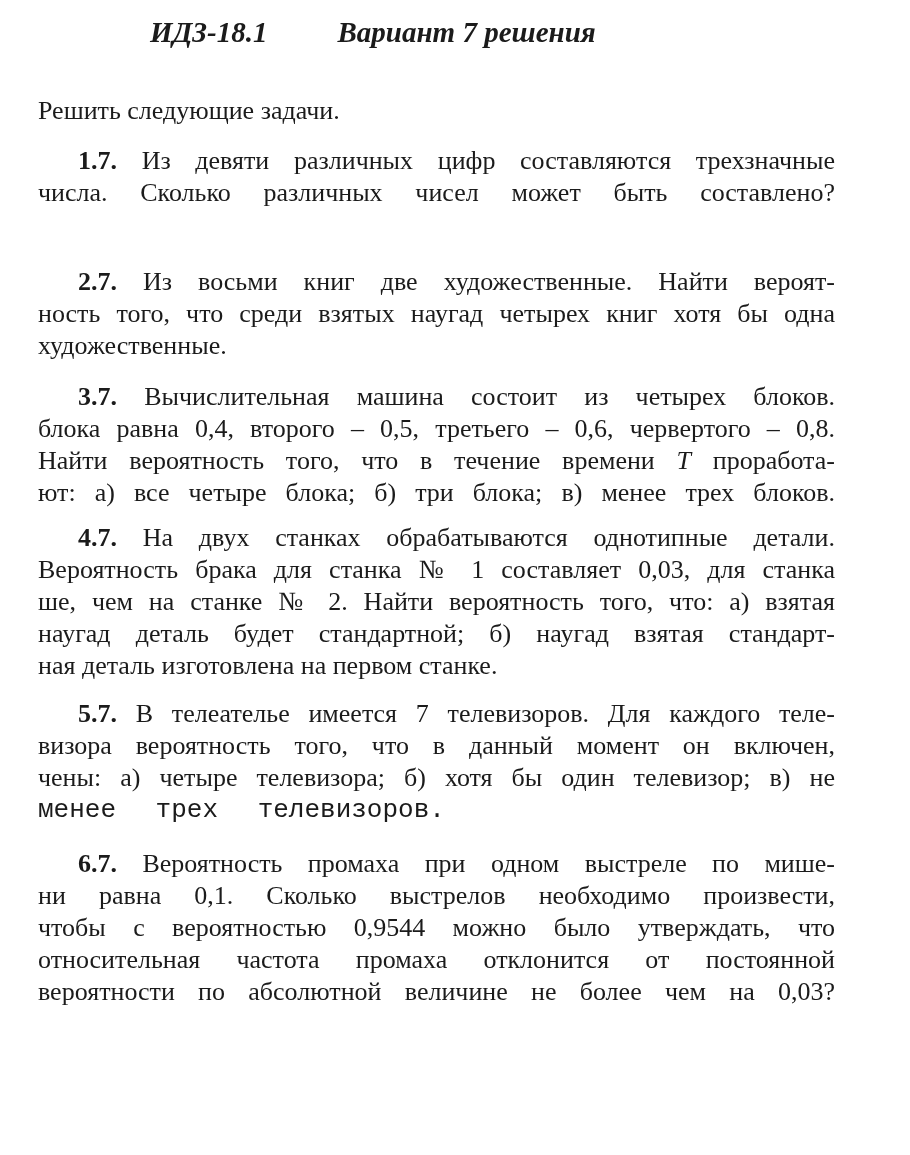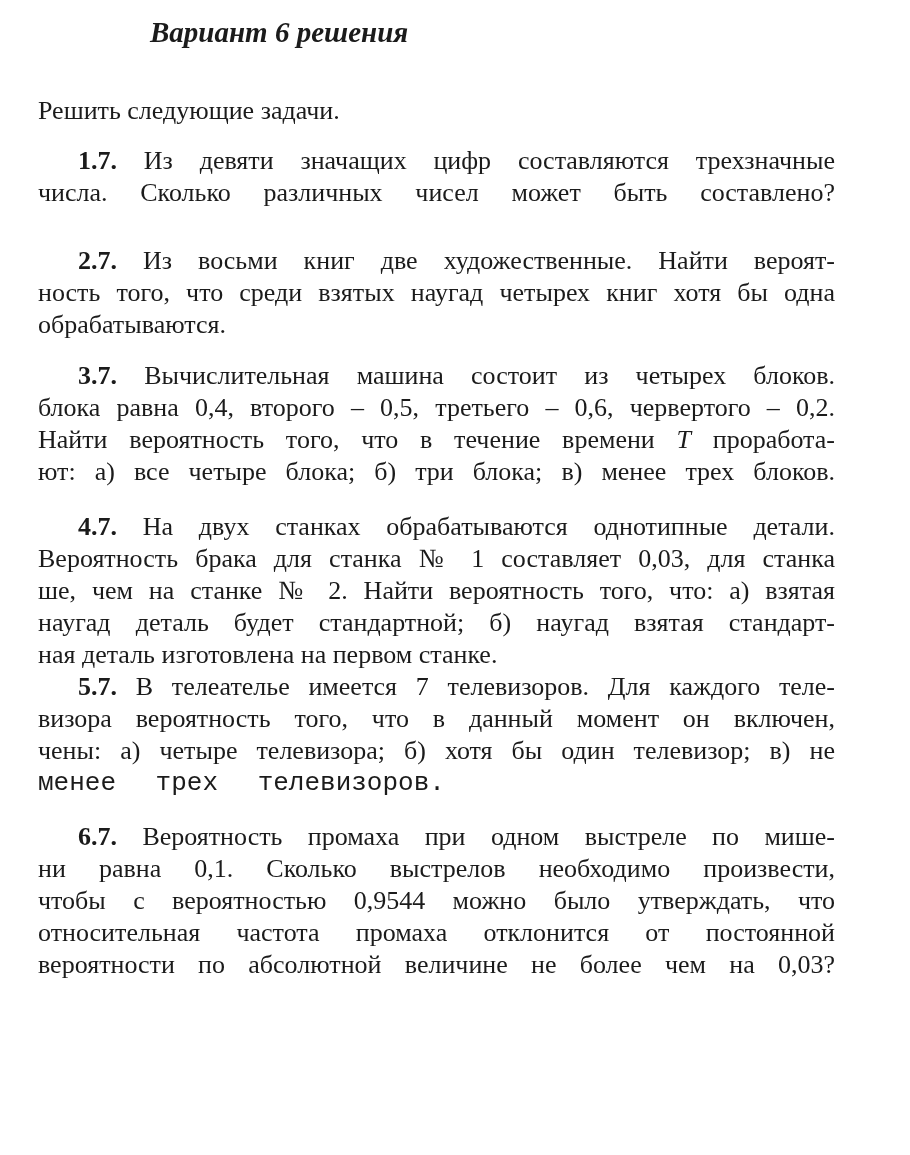--- a/index.html
+++ b/index.html
@@ -32,47 +32,48 @@
     line-height: 32px;
     text-align: justify;
     text-align-last: justify;
   }
   .align-left { text-align: center; text-align-last: left; }
   .spread { word-spacing: 24px; font-family: Liberation Mono, monospace; }
   .indent { text-indent: 40px; }
   .b { font-weight: bold; }
   .i { font-style: italic; }
   .problem:nth-child(1) { margin-top: 18px; }
-  .problem:nth-child(2) { margin-top: 36px; }
+  .problem:nth-child(2) { margin-top: 57px; }
   .problem:nth-child(3) { margin-top: 19px; }
-  .problem:nth-child(4) { margin-top: 23px; }
-  .problem:nth-child(5) { }
+  .problem:nth-child(4) { margin-top: 13px; }
+  .problem:nth-child(5) { margin-top: 16px; }
   .problem:nth-child(6) { margin-top: 22px; }
 </style>
 </head>
 <body>
 
 <div class="page">
   <div class="doc-header">
-    <span>Вариант 6 решения</span>
+    <span>ИДЗ-18.1</span>
+    <span>Вариант 7 решения</span>
   </div>
   <div class="line align-left intro">Решить следующие задачи.</div>
   <div>
       <div class="problem">
-        <div class="line indent"><span class="b">1.7.</span><span> Из девяти значащих цифр составляются трехзначные</span></div>
+        <div class="line indent"><span class="b">1.7.</span><span> Из девяти различных цифр составляются трехзначные</span></div>
         <div class="line"><span>числа. Сколько различных чисел может быть составлено?</span></div>
       </div>
       <div class="problem">
         <div class="line indent"><span class="b">2.7.</span><span> Из восьми книг две художественные. Найти вероят-</span></div>
         <div class="line"><span>ность того, что среди взятых наугад четырех книг хотя бы одна</span></div>
-        <div class="line align-left"><span>обрабатываются.</span></div>
+        <div class="line align-left"><span>художественные.</span></div>
       </div>
       <div class="problem">
         <div class="line indent"><span class="b">3.7.</span><span> Вычислительная машина состоит из четырех блоков.</span></div>
-        <div class="line"><span>блока равна 0,4, второго – 0,5, третьего – 0,6, червертого – 0,2.</span></div>
+        <div class="line"><span>блока равна 0,4, второго – 0,5, третьего – 0,6, червертого – 0,8.</span></div>
         <div class="line"><span>Найти вероятность того, что в течение времени </span><span class="i">Т</span><span> проработа-</span></div>
         <div class="line"><span>ют: а) все четыре блока; б) три блока; в) менее трех блоков.</span></div>
       </div>
       <div class="problem">
         <div class="line indent"><span class="b">4.7.</span><span> На двух станках обрабатываются однотипные детали.</span></div>
         <div class="line"><span>Вероятность брака для станка № 1 составляет 0,03, для станка</span></div>
         <div class="line"><span>ше, чем на станке № 2. Найти вероятность того, что: а) взятая</span></div>
         <div class="line"><span>наугад деталь будет стандартной; б) наугад взятая стандарт-</span></div>
         <div class="line align-left"><span>ная деталь изготовлена на первом станке.</span></div>
       </div>

